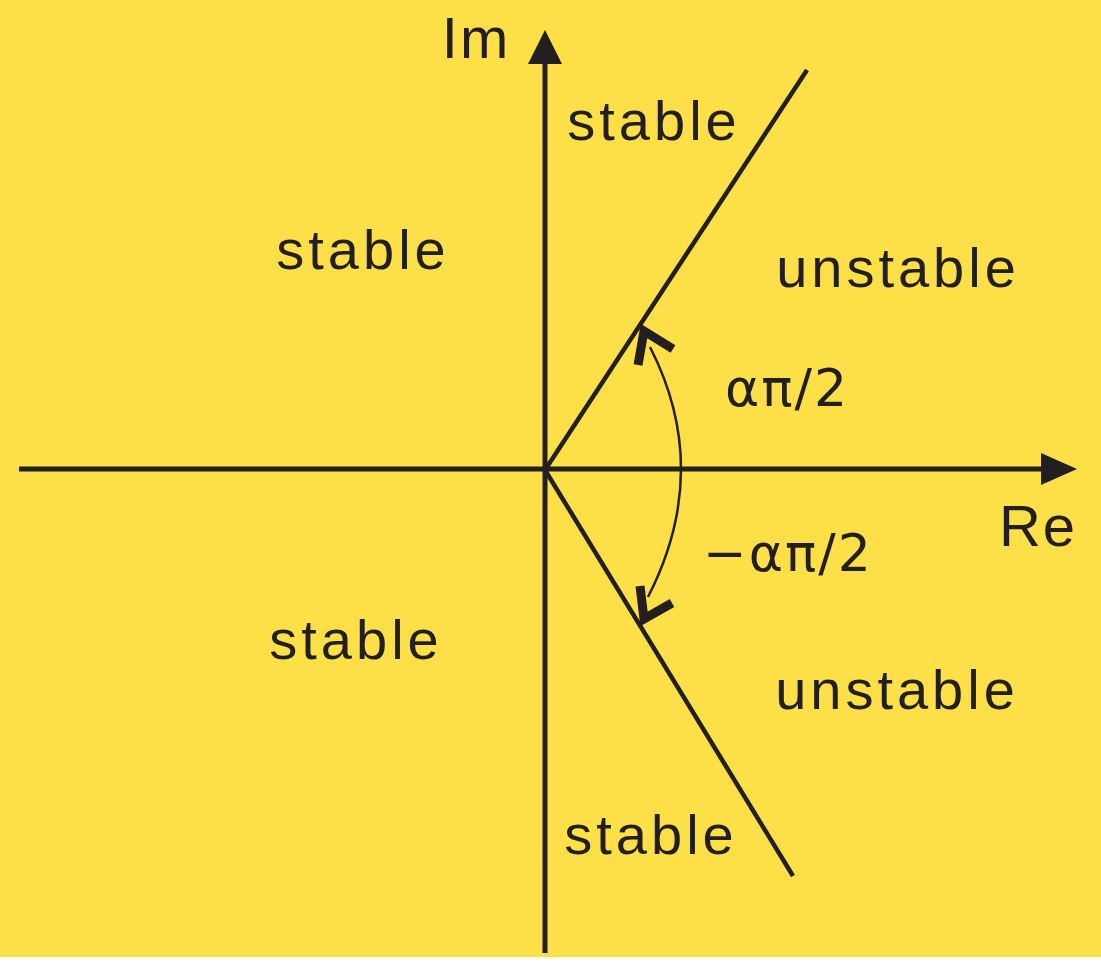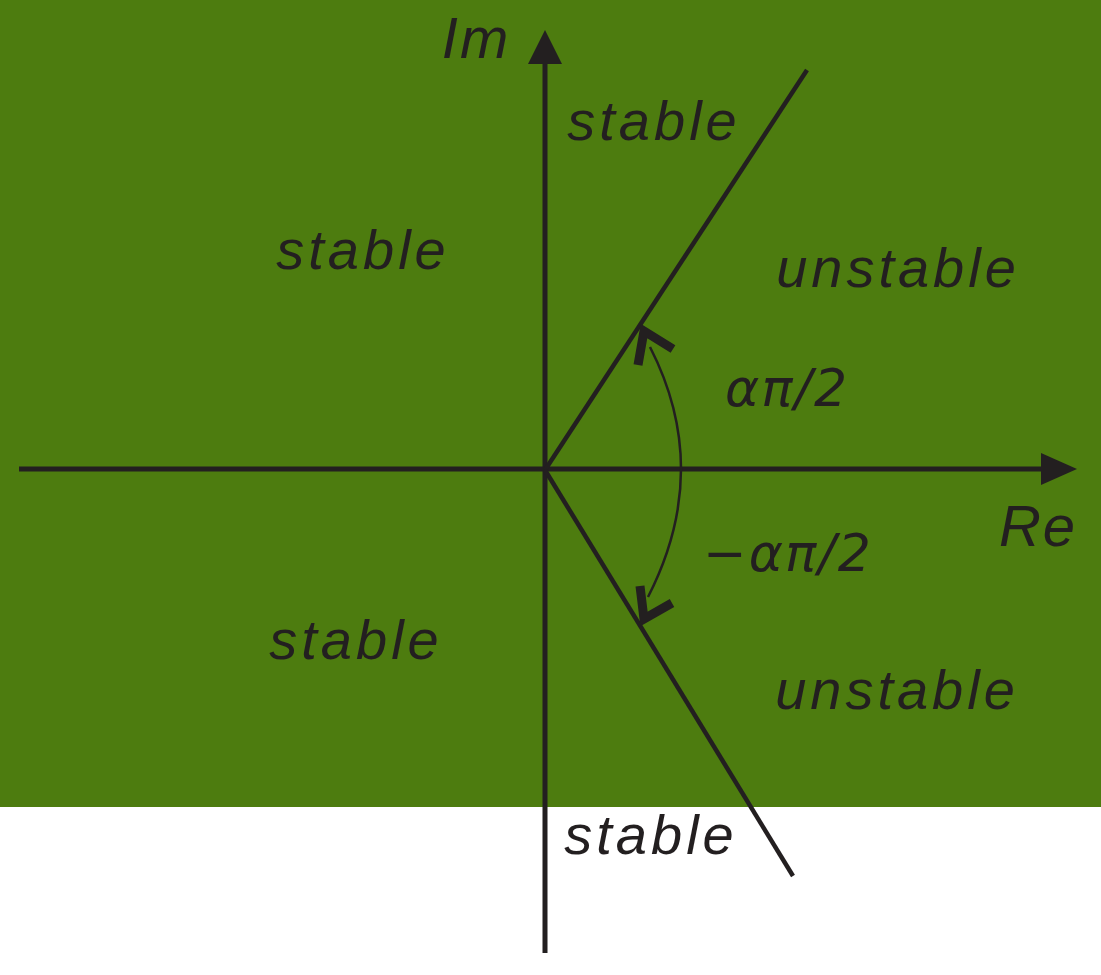--- a/index.html
+++ b/index.html
@@ -6,23 +6,22 @@
     margin: 0;
     padding: 0;
     width: 1101px;
     height: 975px;
     background: #ffffff;
     overflow: hidden;
   }
   .diagram-wrap {
     position: relative;
     width: 1101px;
-    height: 807px;
-    background: #4d7c0f;
-    font-style: italic;
+    height: 957px;
+    background: #fde047;
   }
   svg text {
     font-family: "Liberation Sans", "DejaVu Sans", sans-serif;
     fill: #231f20;
   }
   .region-label {
     font-size: 56px;
     letter-spacing: 4px;
   }
   .axis-label {

